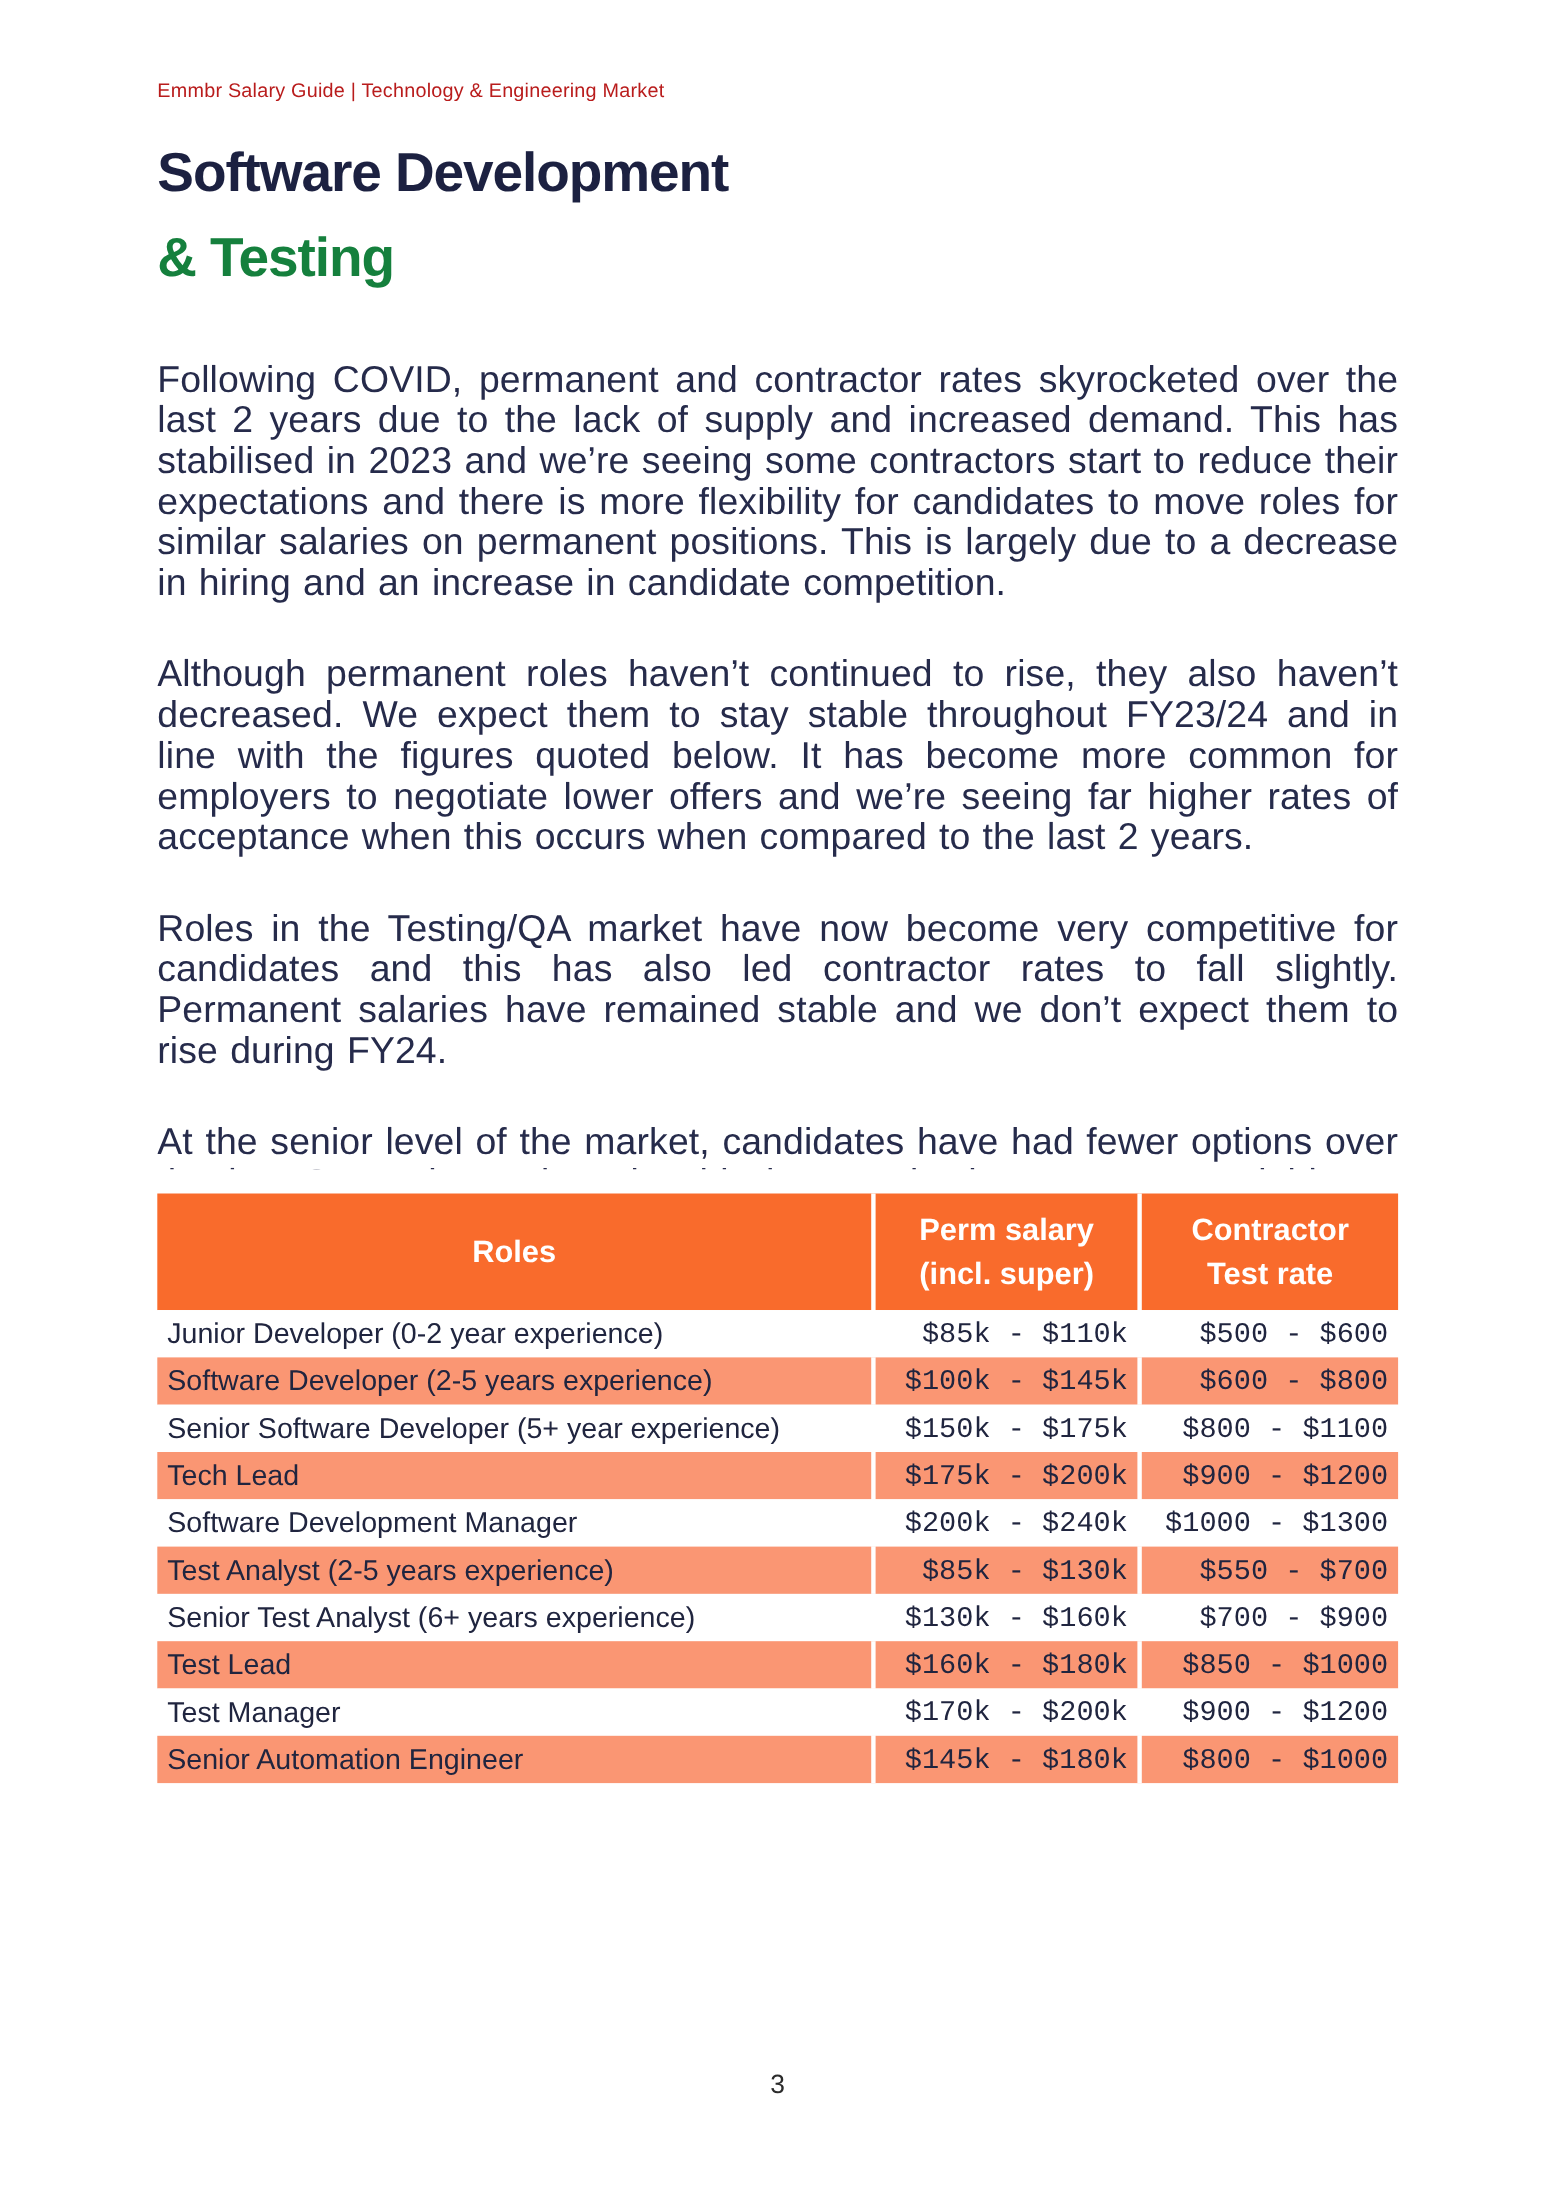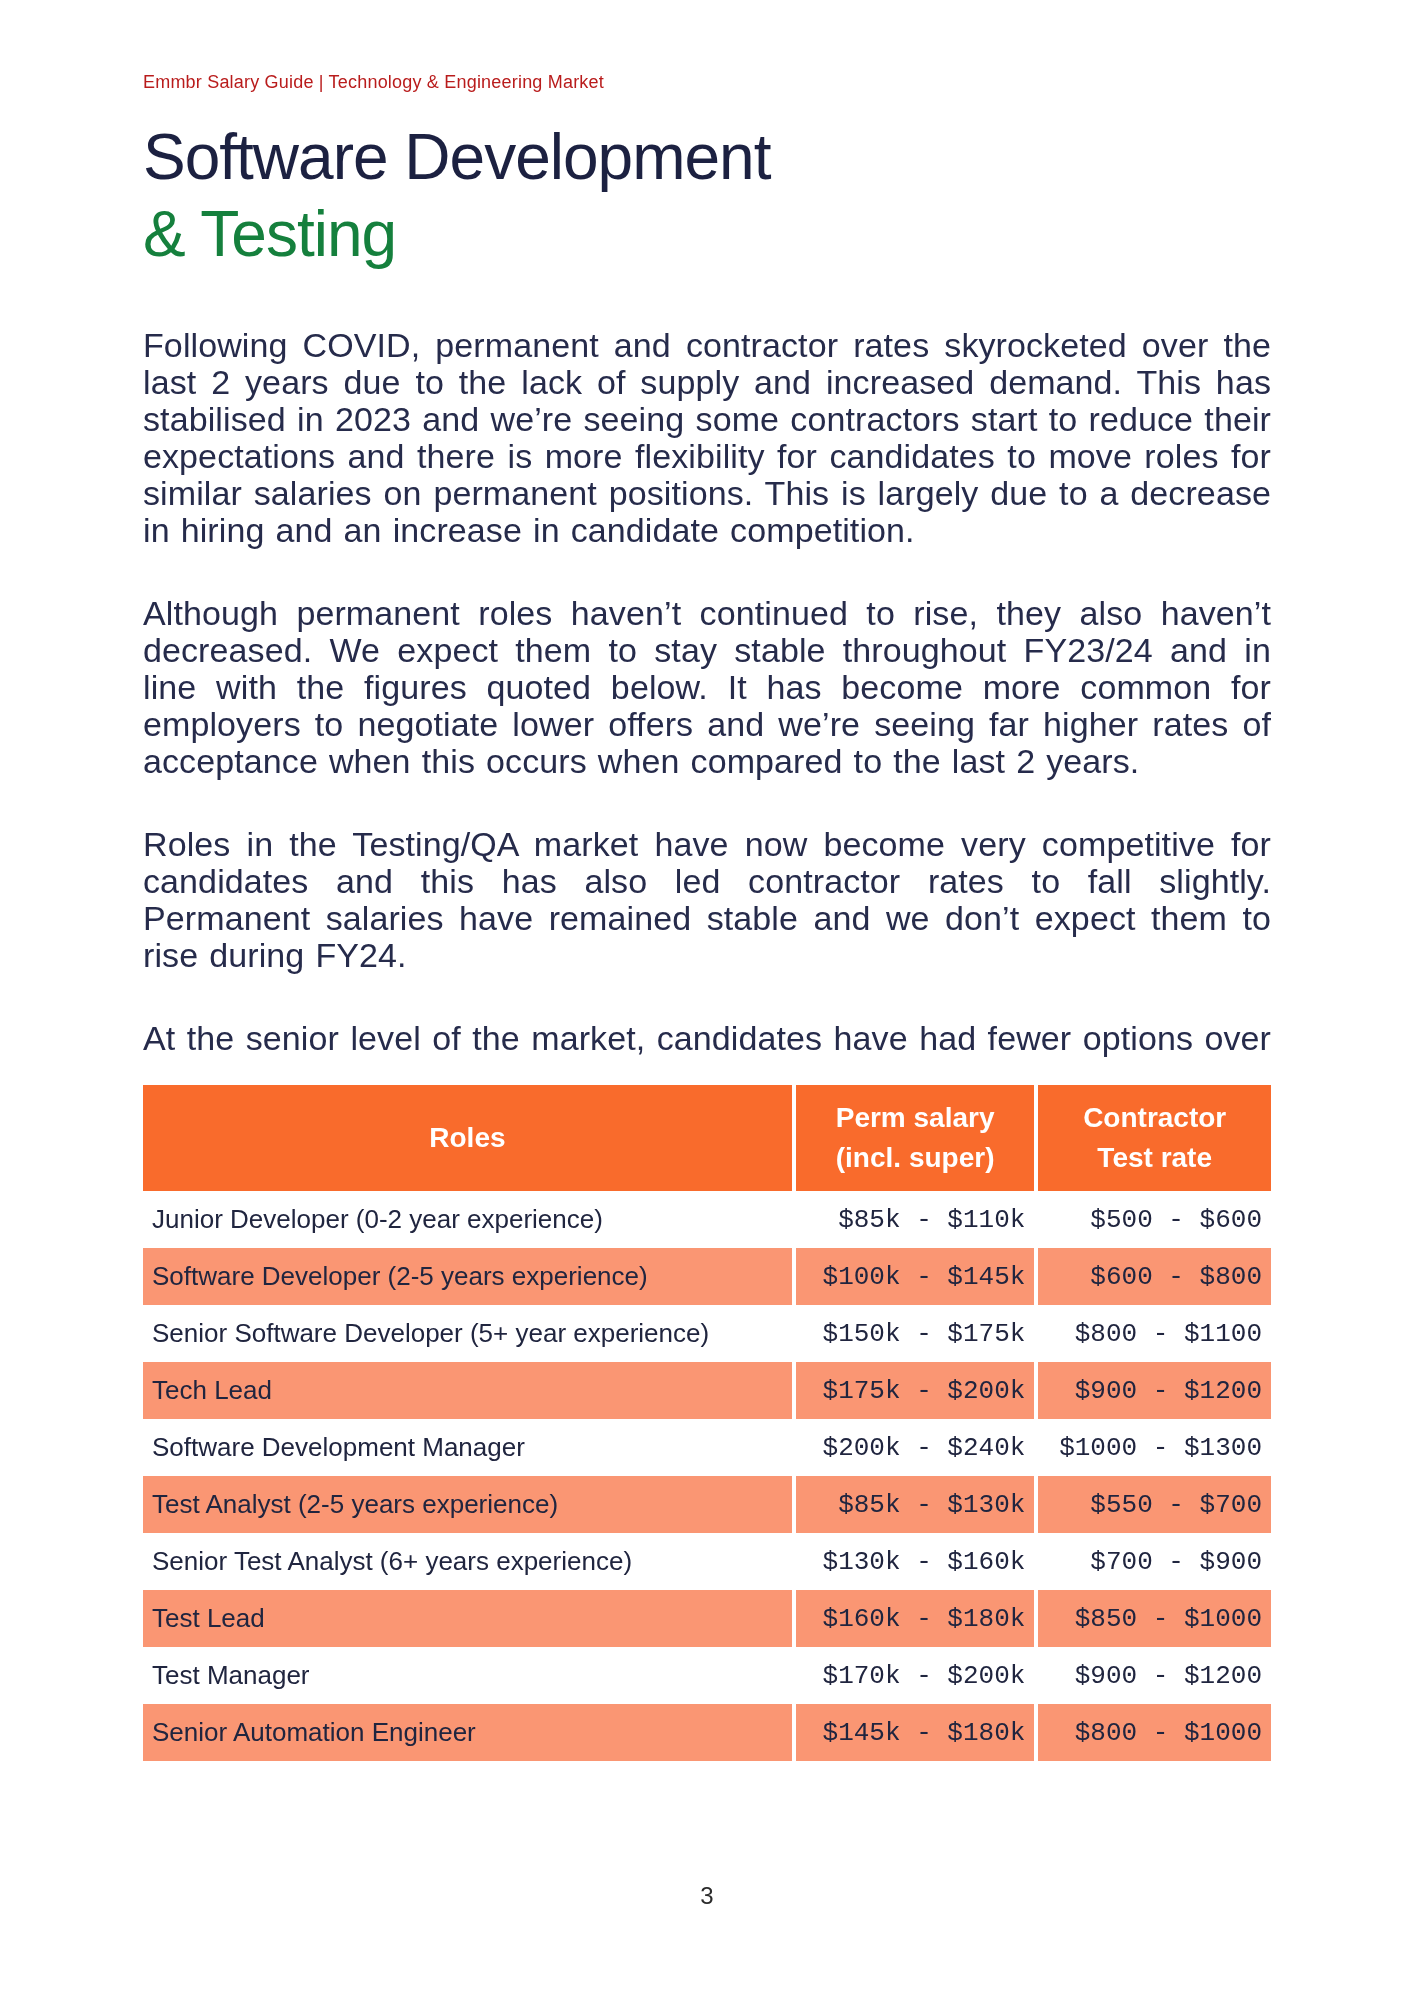--- a/index.html
+++ b/index.html
@@ -15,23 +15,23 @@
     padding: 72px 143px 0 143px;
     overflow: hidden;
   }
   .doc-header {
     font-size: 18px;
     color: #b91c1c;
     letter-spacing: 0.2px;
   }
   .title {
     margin: 26px 0 0 0;
-    font-size: 64px;
+    font-size: 50px;
     line-height: 77px;
-    font-weight: 400;
+    font-weight: 700;
     color: #1c2141;
     letter-spacing: -1px;
   }
   .title .accent { color: #15803d; }
   .intro {
     margin-top: 54px;
     height: 736px;
     overflow: hidden;
   }
   .intro p {
@@ -57,21 +57,21 @@
     color: #ffffff;
     font-size: 28px;
     font-weight: 700;
     height: 106px;
     text-align: center;
     vertical-align: middle;
     line-height: 40px;
     padding: 0;
   }
   .salary-table td {
-    height: 57px;
+    height: 43px;
     font-size: 26px;
     color: #20253f;
     vertical-align: middle;
     background: #ffffff;
     padding: 0;
   }
   .salary-table tbody tr:nth-child(even) td { background: #fa9673; }
   .salary-table th + th,
   .salary-table td + td { border-left: 4px solid #ffffff; }
   td.role { text-align: left; padding-left: 9px; }

